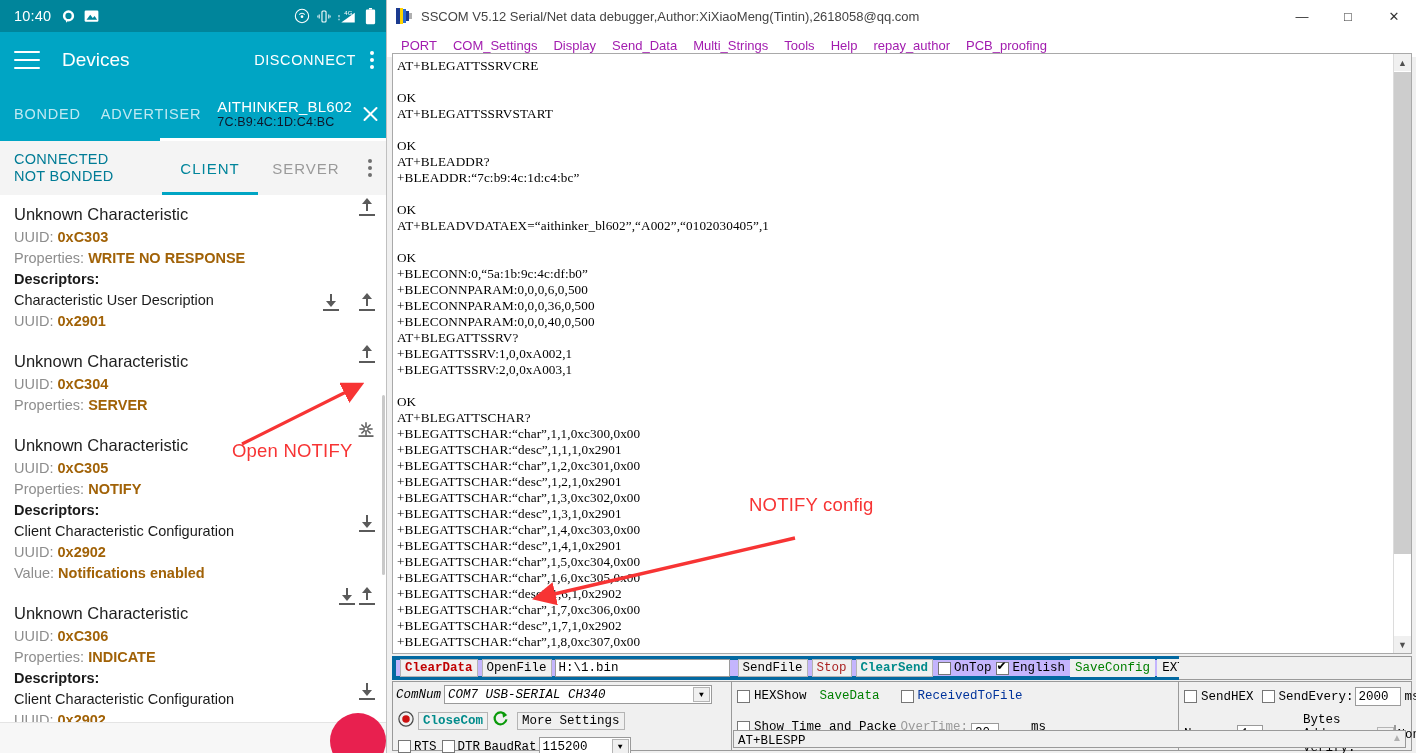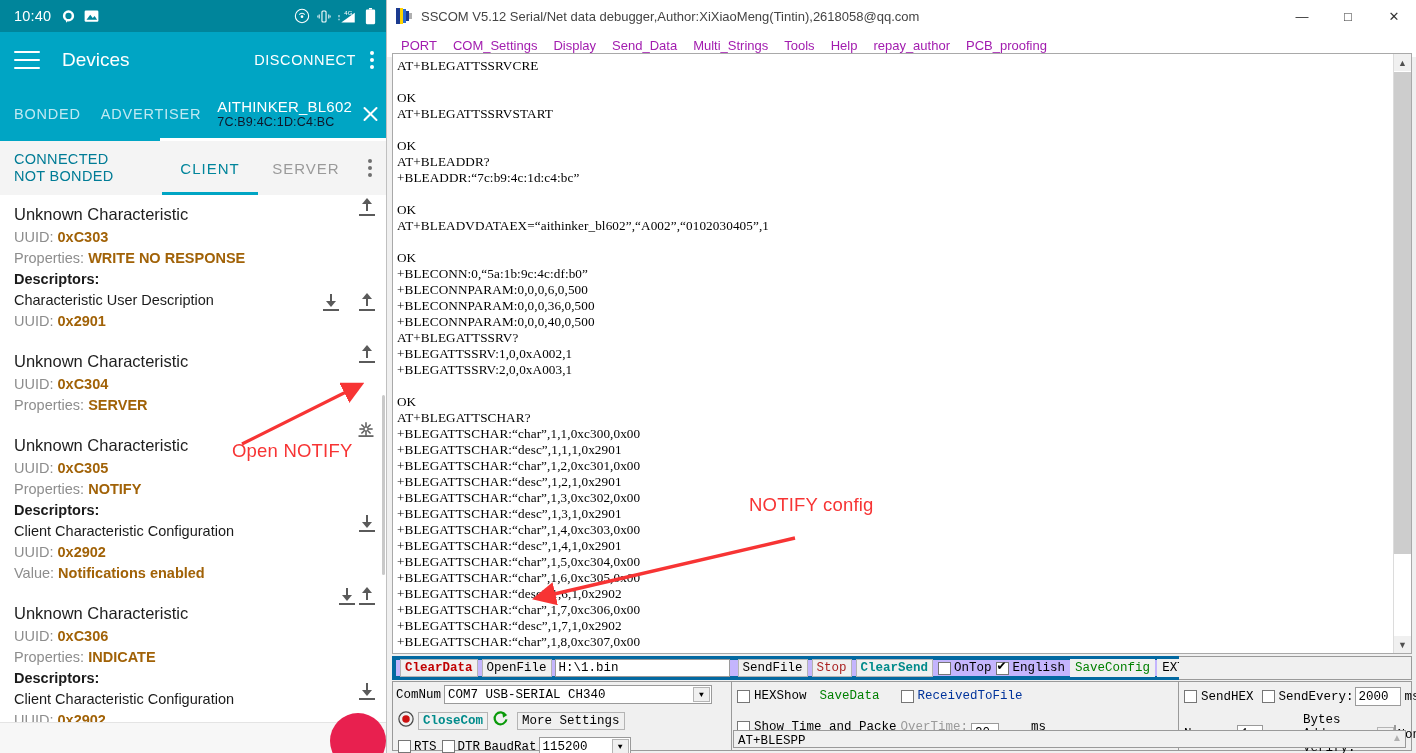--- a/index.html
+++ b/index.html
@@ -537,21 +537,21 @@
         <span class="ptext" style="margin-left:3px;">OnTop</span>
         <span class="chk on" style="margin-left:4px;"></span>
         <span class="ptext" style="margin-left:4px;">English</span>
         <span class="pbtn green flat" style="margin-left:5px;">SaveConfig</span>
         <span class="pbtn flat" style="margin-left:2px;">EXT</span>
         <span class="pbtn flat" style="margin-left:2px; font-weight:bold;">—</span>
       </div>
       <div class="prow1-right"></div>
 
       <div class="prow2">
-        <div class="flexrow" style="padding:3px 0 0 3px;">
+        <div class="flexrow" style="padding:3px 0 0 3px;font-style:italic;">
           <span class="ptext">ComNum</span>
           <div class="sel" style="margin-left:3px; width:268px; height:19px;">
             <span class="ptext" style="position:absolute; left:3px; top:2px;">COM7 USB-SERIAL CH340</span>
             <span class="arrow">▼</span>
           </div>
         </div>
         <div class="flexrow" style="padding:6px 0 0 5px;">
           <span>
             <svg width="16" height="16" viewBox="0 0 18 18">
                 <circle cx="9" cy="9" r="8" fill="none" stroke="#4a4a4a" stroke-width="1.4"></circle>

